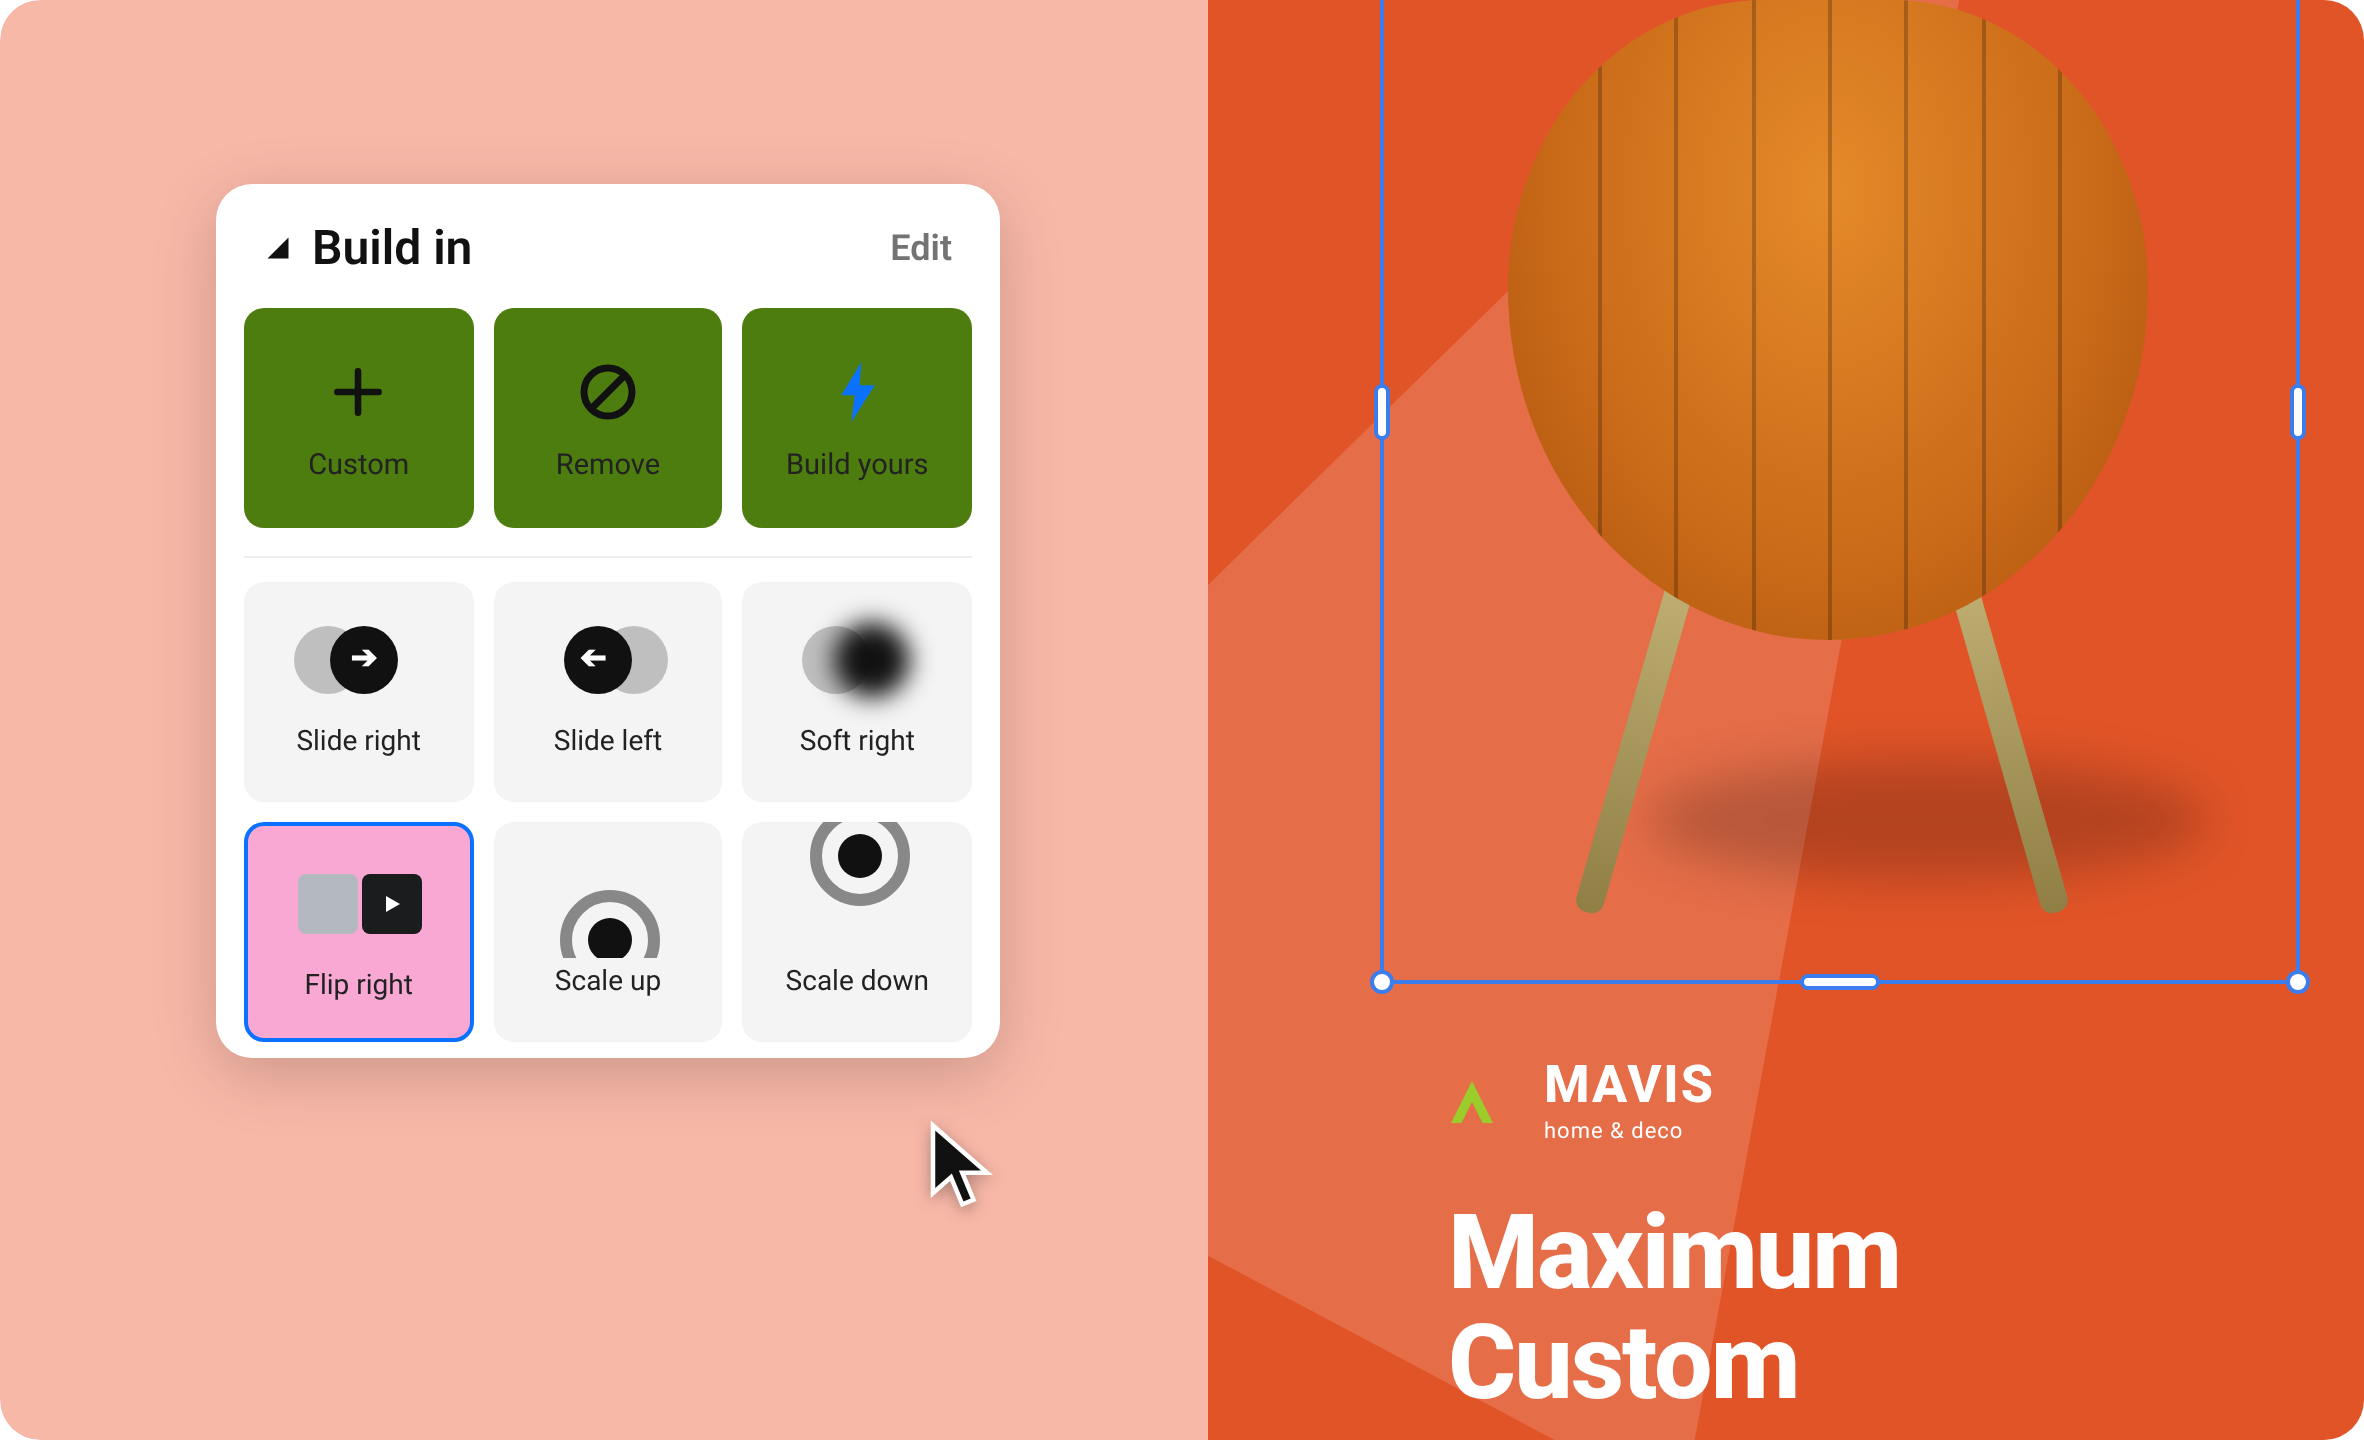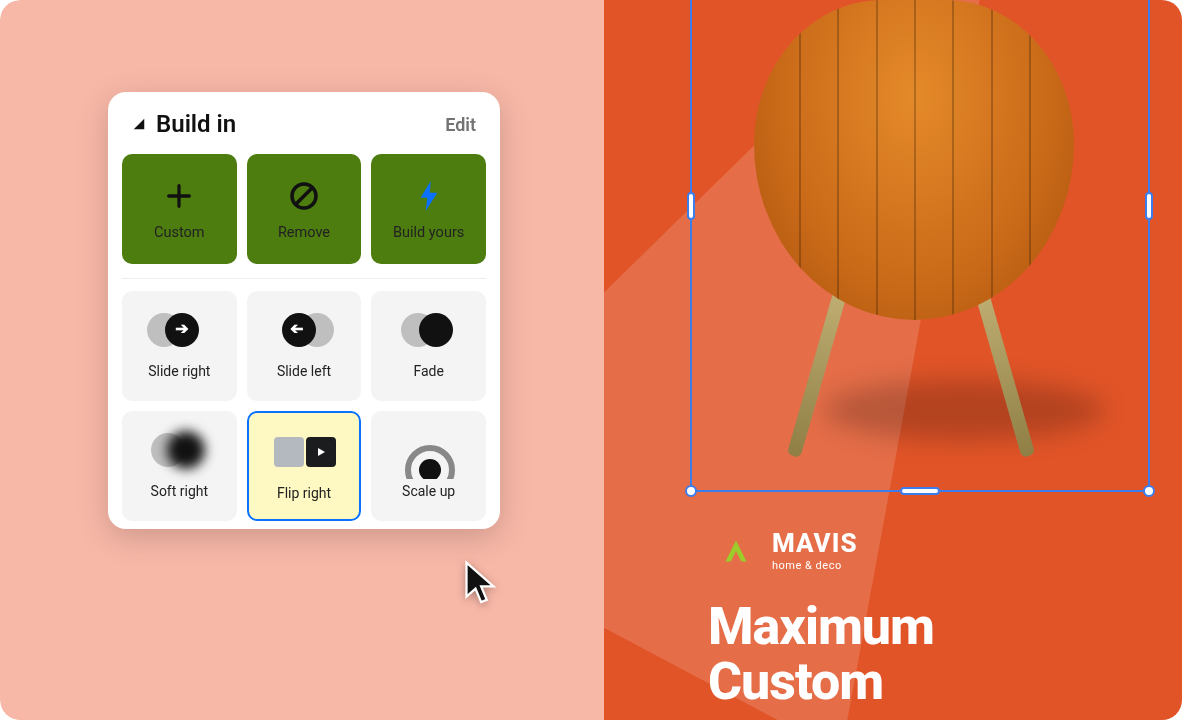--- a/index.html
+++ b/index.html
@@ -73,21 +73,21 @@
     background: #f4f4f5;
     border-radius: 10px;
     display:flex; flex-direction:column; align-items:center; justify-content:flex-start;
     padding-top: 10px;
     height: 110px;
     cursor: pointer;
     position: relative;
   }
   .anim-tile.selected {
     border: 2px solid #0a72ff;
-    background: #fef9c3;
+    background: #f9a8d4;
   }
   .anim-thumb {
     width: 80px; height: 58px;
     display:flex; align-items:center; justify-content:center;
     position: relative;
   }
   .anim-label { font-size: 14px; color: #222; margin-top: 4px; }
   
   .dot-dark { width: 34px; height: 34px; border-radius: 50%; background:#111; position:absolute; }
   .dot-grey { width: 34px; height: 34px; border-radius: 50%; background:#bfbfbf; position:absolute; }
@@ -141,21 +141,21 @@
   .handle.br { right:-7px; bottom:-7px; }
   .side-handle { position:absolute; background:#fff; border:2px solid #3b7ded; border-radius:4px; }
   .side-handle.l { left:-5px; top:50%; width:8px; height:28px; transform:translateY(-50%); }
   .side-handle.r { right:-5px; top:50%; width:8px; height:28px; transform:translateY(-50%); }
   .side-handle.b { bottom:-5px; left:50%; height:8px; width:40px; transform:translateX(-50%); }
   .brand { position:absolute; left:118px; top:530px; display:flex; align-items:center; gap:22px; }
   .brand-logo { width:28px; height:28px; }
   .brand-text { display:flex; flex-direction:column; line-height:1; }
   .brand-name { color:#fff; font-size:26px; font-weight:800; letter-spacing:1px; }
   .brand-sub { color:#fff; font-size:11px; letter-spacing:0.5px; margin-top:4px; }
-  .headline { position:absolute; left:104px; top:600px; color:#fff; font-size:52px; font-weight:800; line-height:1.05; letter-spacing:-1px; }
+  .headline { position:absolute; left:120px; top:600px; color:#fff; font-size:52px; font-weight:800; line-height:1.05; letter-spacing:-1px; }
 </style>
 </head>
 <body>
 
 <div class="left-pane">
 
   <div class="panel">
 
     <div class="panel-header">
       <div class="panel-title-wrap">
@@ -214,27 +214,20 @@
       <div class="anim-tile">
         <div class="anim-thumb">
           <div class="dot-grey" style="left:36px;top:12px;"></div>
           <div class="dot-dark" style="left:18px;top:12px;"></div>
           <span class="arrow-mini" style="left:26px;top:18px;transform:scaleX(-1);">➔</span>
         </div>
         <span class="anim-label">Slide left</span>
       </div>
 
 
-      <div class="anim-tile">
-        <div class="anim-thumb">
-          <div class="dot-grey" style="left:12px;top:12px;"></div>
-          <div class="dot-dark" style="left:30px;top:12px;"></div>
-        </div>
-        <span class="anim-label">Fade</span>
-      </div>
 
       <div class="anim-tile">
         <div class="anim-thumb">
           <div class="dot-grey" style="left:12px;top:12px;"></div>
           <div class="dot-blur-soft" style="left:28px;top:10px;"></div>
         </div>
         <span class="anim-label">Soft right</span>
       </div>
 
       <div class="anim-tile selected">
@@ -251,20 +244,27 @@
 
 
       <div class="anim-tile">
         <div class="anim-thumb" style="overflow:hidden;">
           <div class="ring2" style="left:16px;top:24px;"></div>
           <div class="dot-dark" style="left:30px;top:38px;width:22px;height:22px;"></div>
         </div>
         <span class="anim-label">Scale up</span>
       </div>
 
+      <div class="anim-tile" style="overflow:hidden;">
+        <div class="anim-thumb">
+          <div class="ring2" style="left:16px;top:-18px;"></div>
+          <div class="dot-dark" style="left:30px;top:-4px;width:22px;height:22px;"></div>
+        </div>
+        <span class="anim-label">Scale down</span>
+      </div>
 
     </div>
   </div>
 
   <svg class="cursor" viewBox="0 0 32 40">
     <path d="M4 2 L4 32 L12 25 L17 37 L22 35 L17 23 L28 23 Z" fill="#111" stroke="#fff" stroke-width="2"></path>
   </svg>
 </div>
 
 <div class="right-pane">

